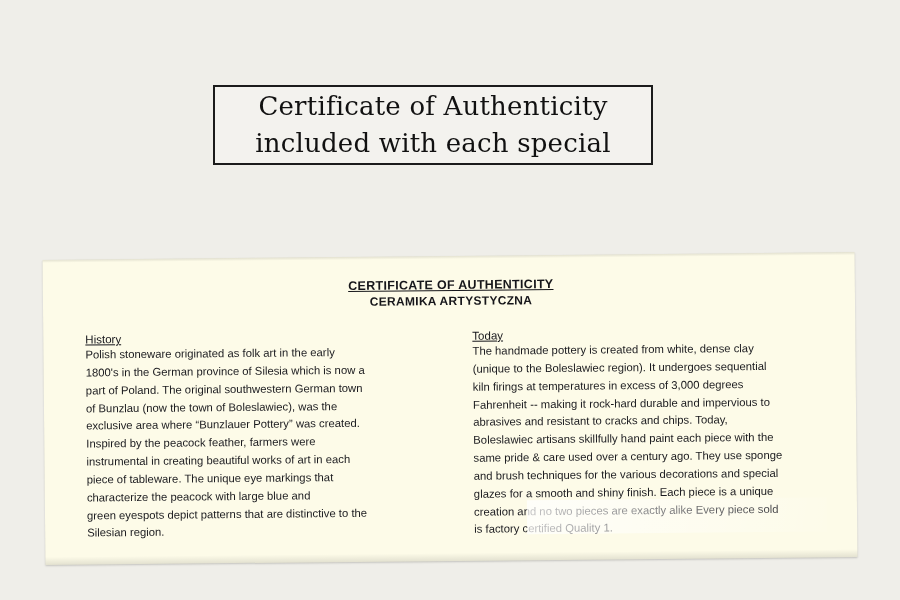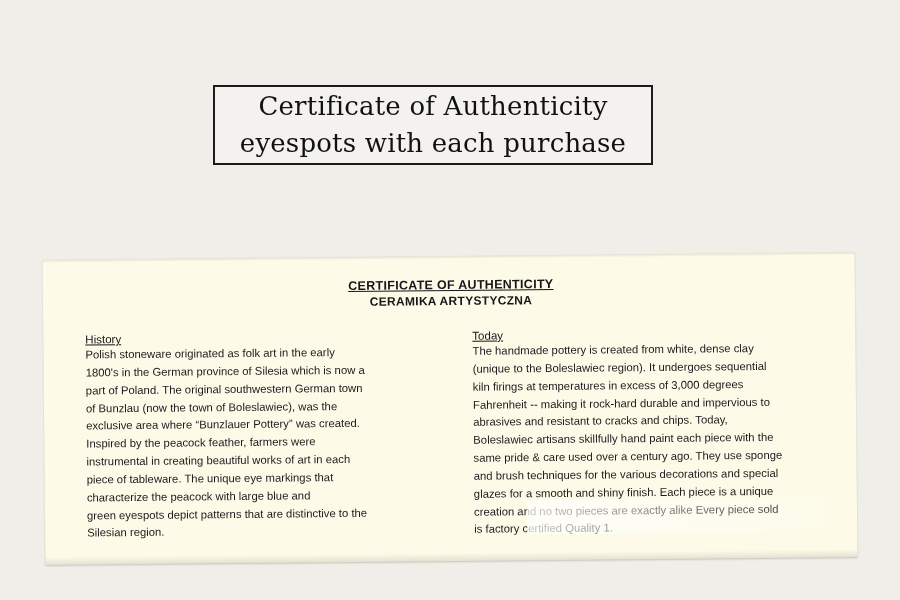--- a/index.html
+++ b/index.html
@@ -113,21 +113,21 @@
     width: 300px; height: 34px;
     background: linear-gradient(100deg, rgba(255,255,255,0.75), rgba(255,255,255,0.05));
     pointer-events: none;
   }
 </style>
 </head>
 <body>
 
 <div id="banner">
   <div class="line">Certificate of Authenticity</div>
-  <div class="line">eyespots with each purchase</div>
+  <div class="line">included with each special</div>
 </div>
 
 <div id="certificate">
   <div id="cert-shade-top"></div>
 
   <div id="cert-heading">
     <div class="h1">CERTIFICATE OF AUTHENTICITY</div>
     <div class="h2">CERAMIKA ARTYSTYCZNA</div>
   </div>
 

